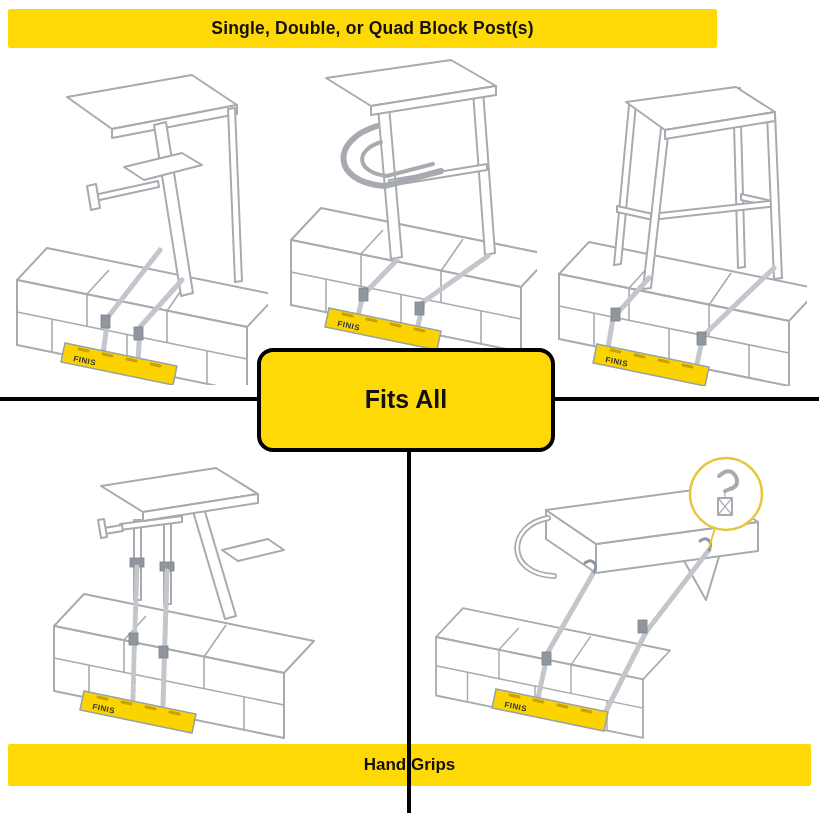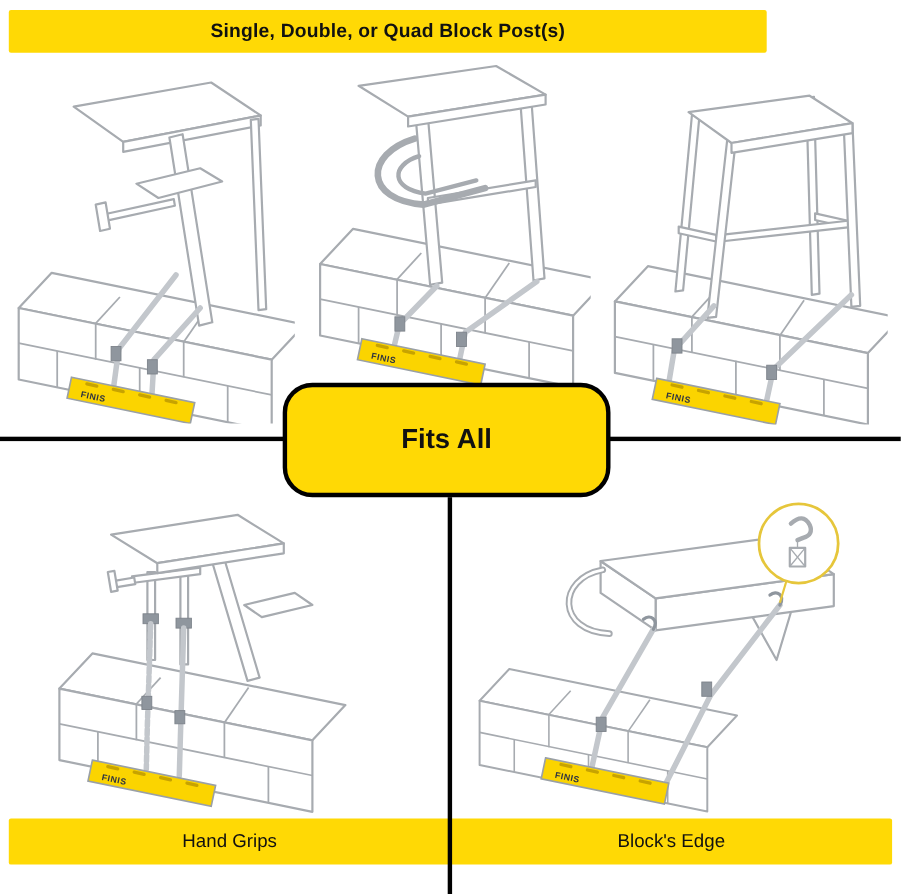--- a/index.html
+++ b/index.html
@@ -6,28 +6,28 @@
   :root{
     --banner:#FFD905; --ink:#111111; --divider:#000000;
     --art:#A7ABB0; --ledge_fill:#FBD400; --ledge_stroke:#9AA0A6;
     --slot:#C7A300; --strap:#C3C7CC; --buckle:#8F969E;
     --callout:#E6C63B; --logo:#2E3440;
   }
   #canvas{position:relative;width:819px;height:813px;background:#ffffff;overflow:hidden;
           font-family:"Liberation Sans",sans-serif;color:var(--ink);}
   .banner{position:absolute;background:var(--banner);display:flex;align-items:center;
           justify-content:center;font-weight:bold;color:var(--ink);z-index:3;border-radius:2px;}
-  #topBanner{left:8px;top:9px;width:689px;height:39px;font-size:17.5px;letter-spacing:.2px;}
+  #topBanner{left:8px;top:9px;width:689px;height:39px;font-size:17.5px;letter-spacing:.2px;padding-left:20px;}
   #bottomBanner{left:8px;top:744px;width:803px;height:42px;}
   #bottomBanner .half{flex:1;display:flex;align-items:center;justify-content:center;
-          font-size:17px;font-weight:normal;}
+          font-size:17px;font-weight:bold;}
   #hDivider{position:absolute;left:0;top:397px;width:819px;height:4px;background:var(--divider);z-index:4;}
   #vDivider{position:absolute;left:407px;top:452px;width:4px;height:361px;background:var(--divider);z-index:4;}
   #badge{position:absolute;left:257px;top:348px;width:298px;height:104px;background:var(--banner);
-         border:4px solid #000;border-radius:27px;display:flex;flex-direction:column;align-items:center;
+         border:4px solid #000;border-radius:16px;display:flex;flex-direction:column;align-items:center;
          justify-content:center;font-size:25px;font-weight:bold;line-height:1.35;z-index:6;box-sizing:border-box;}
   svg.panel{position:absolute;z-index:1;}
   #p1{left:12px;top:55px;} #p2{left:281px;top:50px;} #p3{left:551px;top:56px;}
   #p4{left:46px;top:458px;} #p5{left:426px;top:452px;}
   .art{fill:#ffffff;stroke:var(--art);stroke-width:2;stroke-linejoin:round;}
   .artline{stroke:var(--art);stroke-width:1.6;fill:none;}
   .tube{fill:none;stroke:var(--art);stroke-width:6;stroke-linecap:round;}
   .tube2{fill:none;stroke:var(--art);stroke-width:4;stroke-linecap:round;}
   .tubein{fill:none;stroke:#ffffff;stroke-width:2.5;stroke-linecap:round;}
   .ledge{fill:var(--ledge_fill);stroke:var(--ledge_stroke);stroke-width:1.5;}
@@ -196,16 +196,15 @@
         <line class="xline" x1="299" y1="39" x2="299" y2="46"></line>
         <rect class="art" x="292" y="46" width="14" height="17"></rect>
         <line class="xline" x1="292" y1="46" x2="306" y2="63"></line>
         <line class="xline" x1="306" y1="46" x2="292" y2="63"></line>
       </g>
     </g>
   </svg>
 
   <div id="bottomBanner" class="banner">
     <div class="half">Hand Grips</div>
-    <div class="half">Block's Edge</div>
   </div>
 
 </div>
 
 </body></html>

